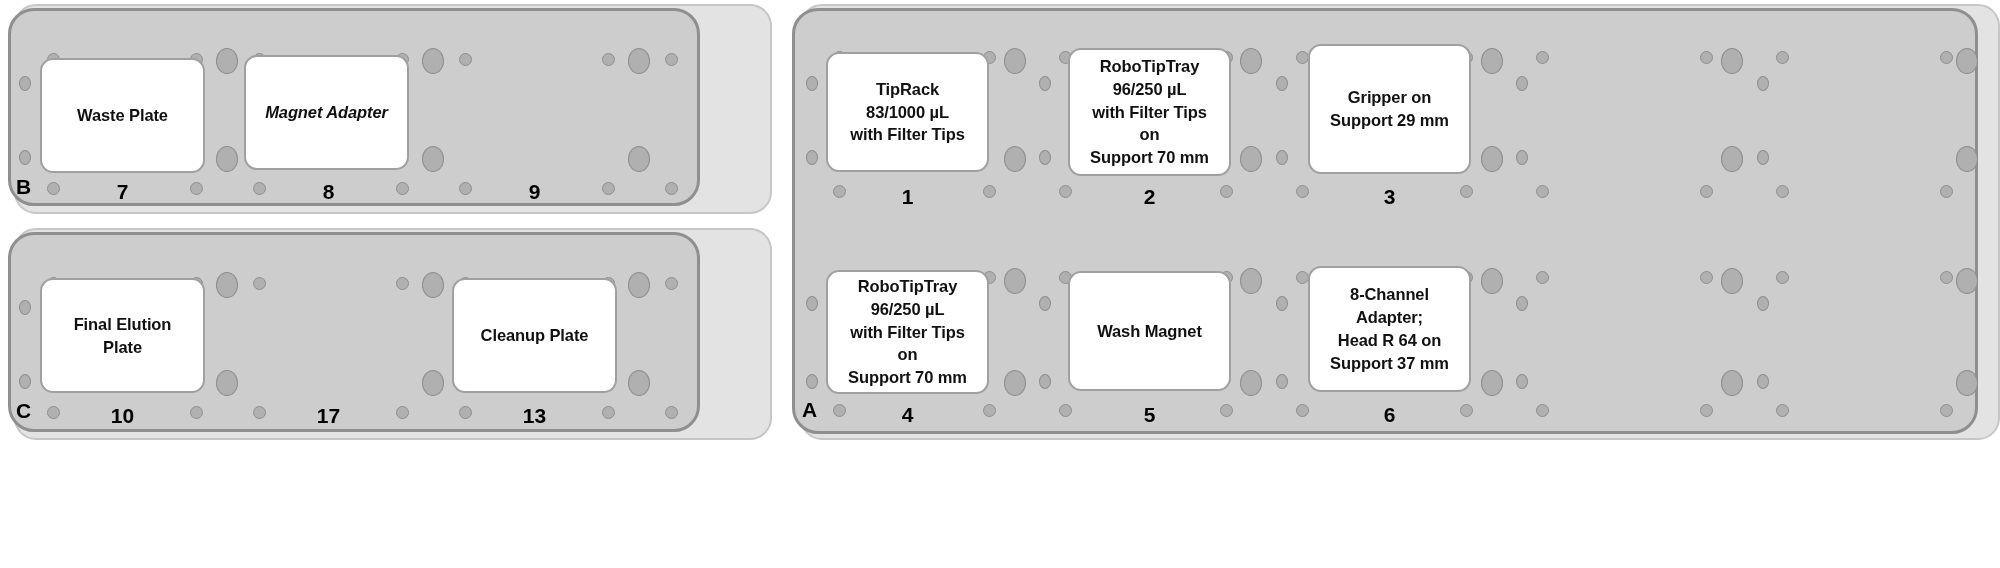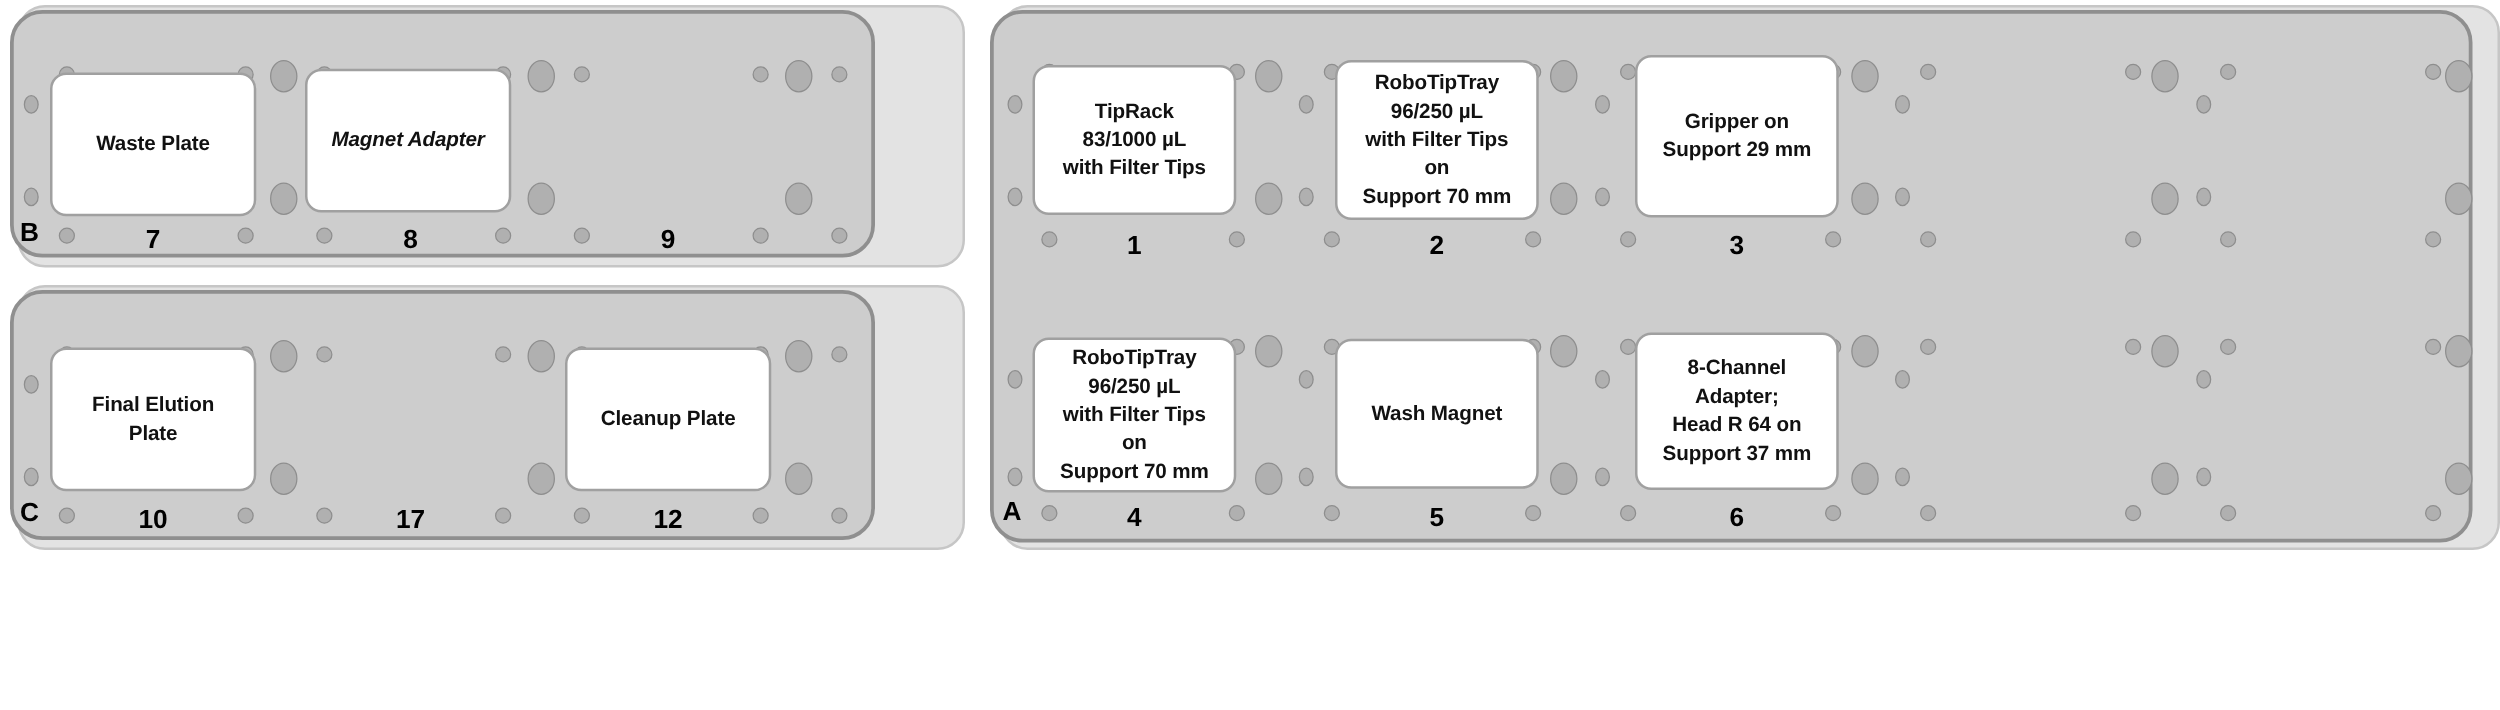--- a/index.html
+++ b/index.html
@@ -268,21 +268,21 @@
     <span class="slot-label">Final Elution
 Plate</span>
   </div>
   <div class="slot" style="left:452px; top:278px; width:165px; height:115px;text-align:right;">
     <span class="slot-label">Cleanup Plate</span>
   </div>
 
   <div class="row-letter" style="left:16px; top:400px;">C</div>
   <div class="pos-num" style="left:40px; top:405px; width:165px;">10</div>
   <div class="pos-num" style="left:246px; top:405px; width:165px;">17</div>
-  <div class="pos-num" style="left:452px; top:405px; width:165px;">12</div>
+  <div class="pos-num" style="left:452px; top:405px; width:165px;">13</div>
 
   <div class="slot" style="left:826px; top:52px; width:163px; height:120px;">
     <span class="slot-label">TipRack
 83/1000 µL
 with Filter Tips</span>
   </div>
   <div class="slot" style="left:1068px; top:48px; width:163px; height:128px;">
     <span class="slot-label">RoboTipTray
 96/250 µL
 with Filter Tips

